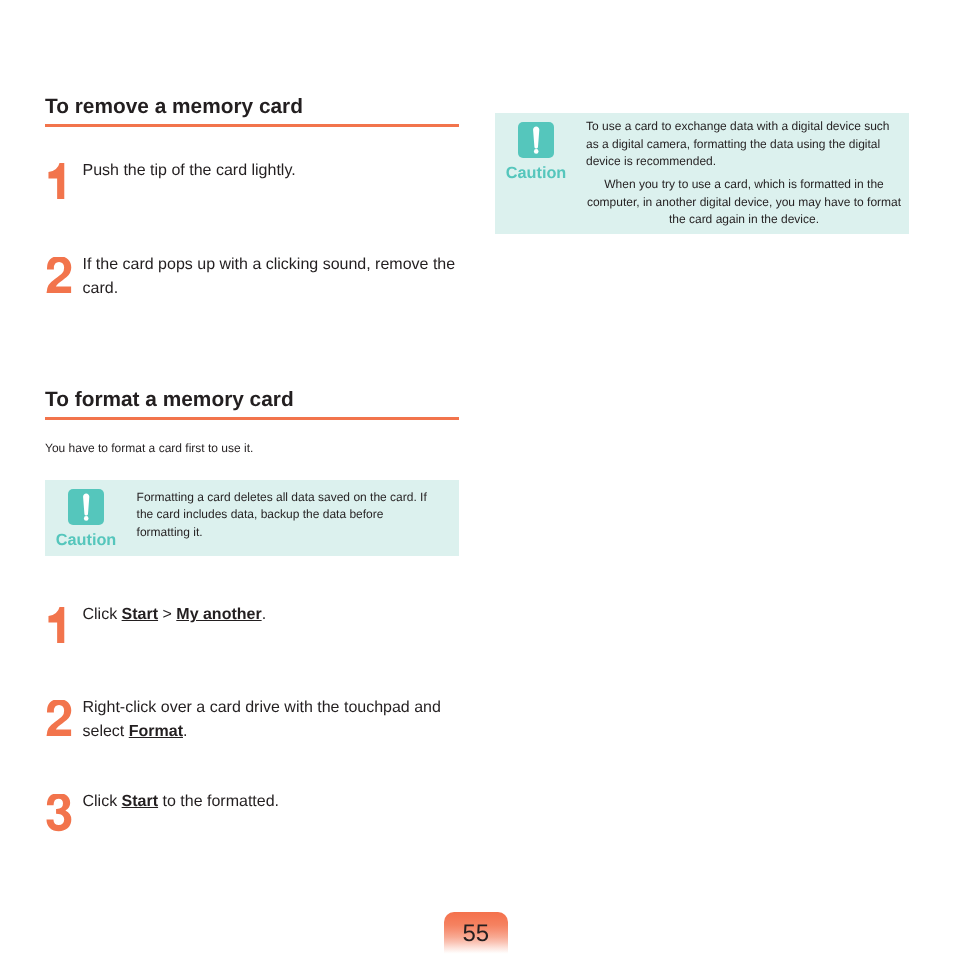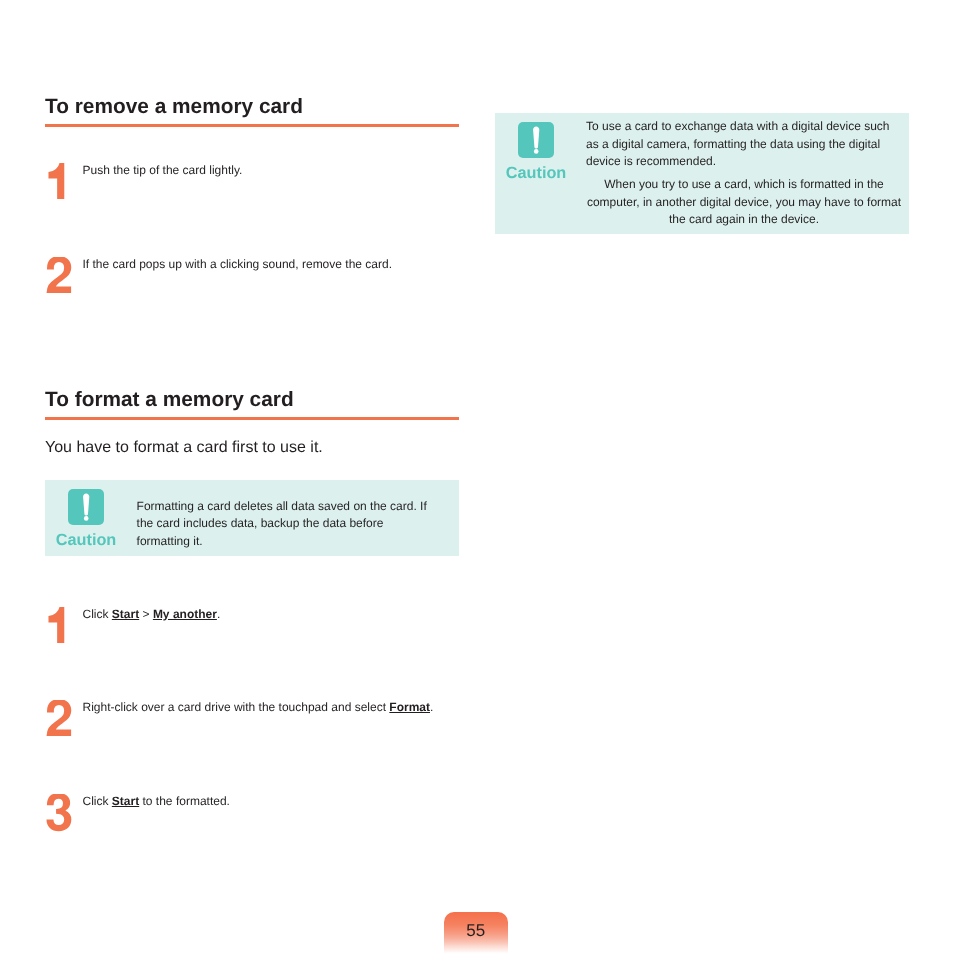--- a/index.html
+++ b/index.html
@@ -24,26 +24,26 @@
   .section-heading .hrule {
     height:3px; background:var(--accent-orange,#f2744c); margin-top:6.2px;
   }
 
   
   .step { position:absolute; left:45px; width:414px; height:0; }
   .step .num { position:absolute; left:0; top:0; }
   .step .num svg { display:block; }
   .step .body {
     position:absolute; left:37.5px; top:-3.6px; width:376px;
-    font-size:12px; color:var(--ink,#231f20); line-height:23.9px;
+    font-size:16px; color:var(--ink,#231f20); line-height:23.9px;
   }
   .step .body b { font-weight:bold;text-decoration:underline; }
 
   
-  .plain { position:absolute; left:45px; font-size:16px; color:var(--ink,#231f20); line-height:20px; }
+  .plain { position:absolute; left:45px; font-size:12px; color:var(--ink,#231f20); line-height:20px; }
 
   
   .caution {
     position:absolute; background:var(--caution-bg,#dcf1ee);
     box-sizing:border-box;
   }
   .caution .badge {
     position:absolute; text-align:center;
   }
   .caution .icon svg .mark { fill:var(--caution-mark,#ffffff); }
@@ -60,21 +60,21 @@
   .caution .ctext p + p { margin-top:6px;text-align:center; }
 
   
   .pagenum {
     position:absolute; left:444px; top:912px; width:63.5px; height:42px;
     border-radius:10px 10px 0 0; overflow:hidden;
     background:linear-gradient(to bottom,
       #f4714c 0%, #f57855 15%, #f58261 31%,
       #f79377 45%, #f8aa94 60%, #fac3b4 72%,
       #fde4dd 85.7%, #fef1ed 92%, #fffdfc 97.6%, #ffffff 100%);
-    color:var(--ink,#231f20); font-size:17px; line-height:1; text-align:center;
+    color:var(--ink,#231f20); font-size:24px; line-height:1; text-align:center;
   }
   .pagenum span { display:block; padding-top:10px; transform:translateZ(0); }
 </style>
 </head>
 <body>
 
 <div class="page">
 
   <div class="section-heading" style="top:96px">
     <div class="htext">To remove a memory card</div>
@@ -113,21 +113,21 @@
   <div class="caution" style="left:45px; top:480px; width:414px; height:76px">
     <div class="badge" style="left:0px; top:9.4px; width:82px">
       <span class="icon">
         <svg width="36" height="36" viewBox="0 0 36 36" aria-hidden="true">
           <path d="M18.2 4.45 c1.72 0 3.1 1.39 3.1 3.1 l0 0.35 l-1.32 17.1 c-0.07 0.97 -0.85 1.5 -1.78 1.5 c-0.93 0 -1.71 -0.53 -1.78 -1.5 l-1.32 -17.1 l0 -0.35 c0 -1.71 1.38 -3.1 3.1 -3.1 z" class="mark"></path>
           <circle cx="18.2" cy="29.4" r="2.3" class="mark"></circle>
         </svg>
       </span>
       <div class="label">Caution</div>
     </div>
-    <div class="ctext" style="left:91.6px; top:18px; width:292px">
+    <div class="ctext" style="left:91.6px; top:9px; width:292px">
       <p>Formatting a card deletes all data saved on the card. If the card includes data, backup the data before formatting it.</p>
     </div>
   </div>
 
   <div class="step" style="top:606.7px">
     <div class="num">
         <svg width="28.36" height="38.76" viewBox="0 -706 556 760" aria-hidden="true">
           <g transform="scale(1,-1)">
             <path d="M238 404H68V531Q252 556 285 709H378V0H238Z" fill="#f2744c"></path>
           </g>

